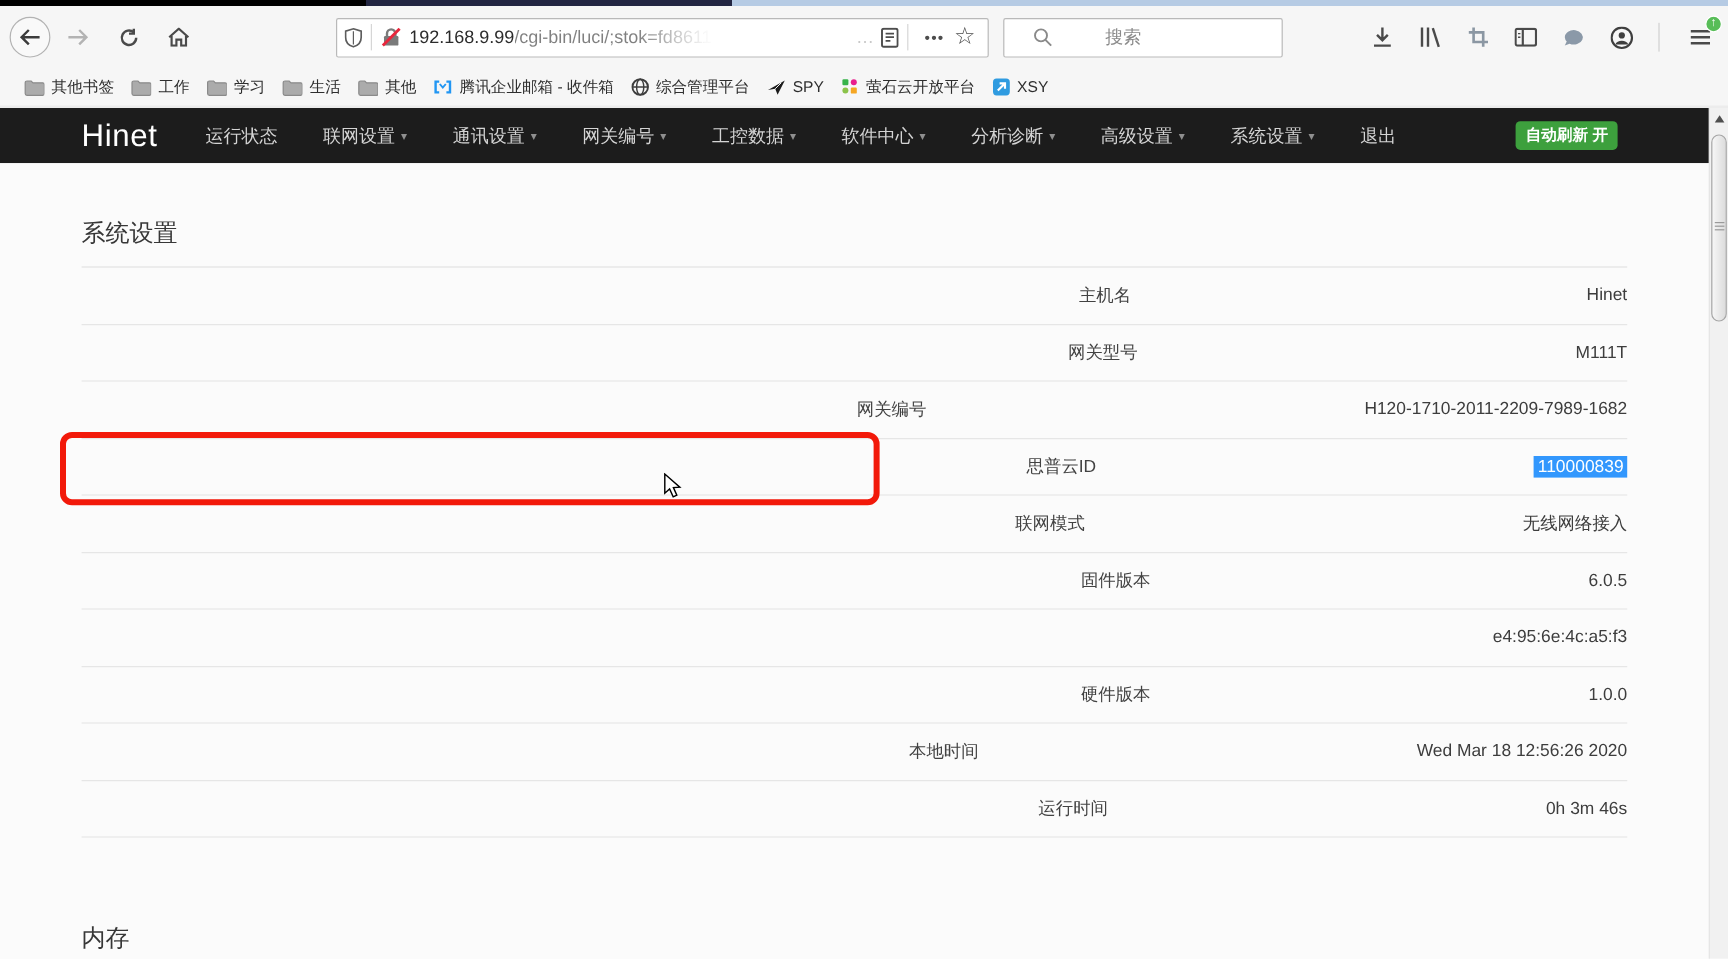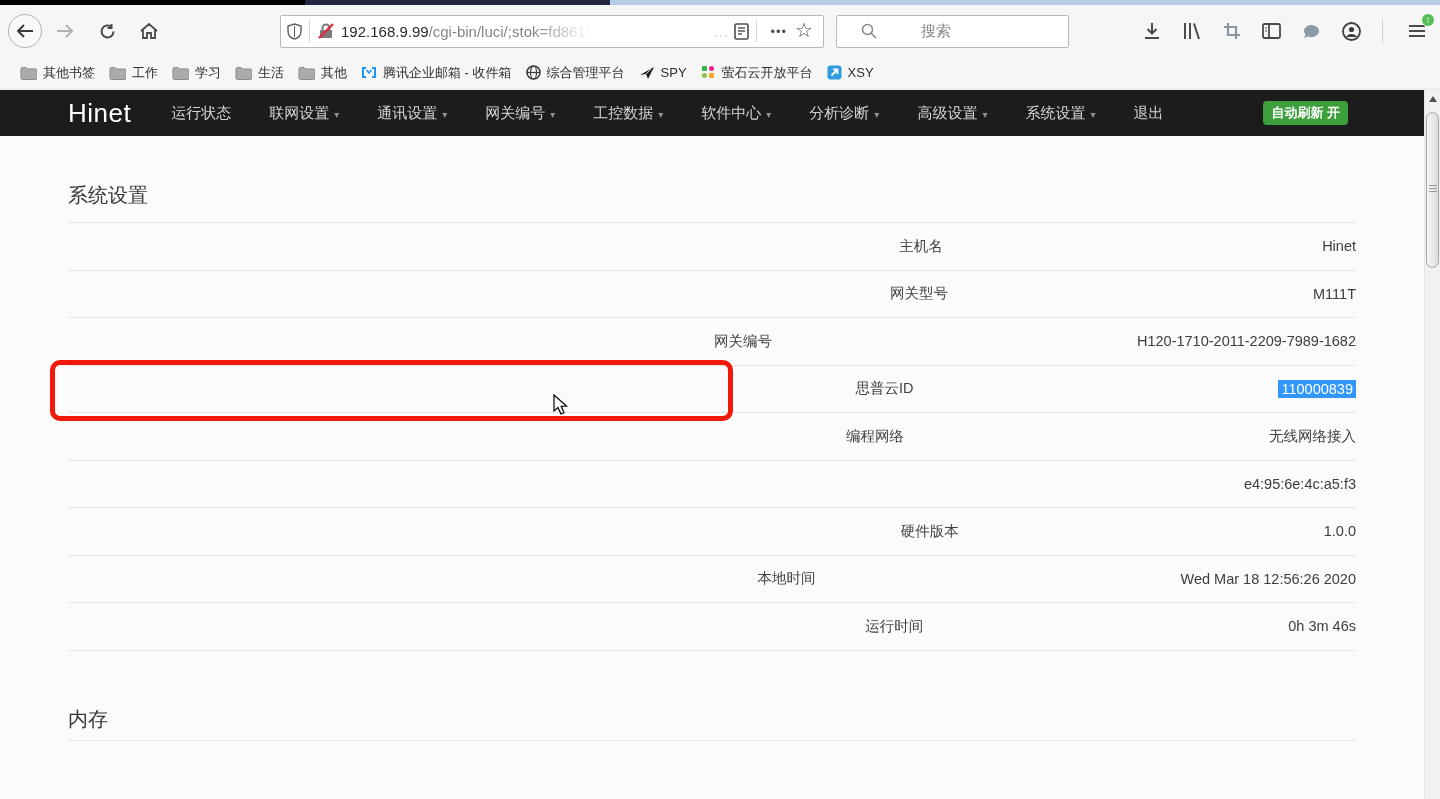--- a/index.html
+++ b/index.html
@@ -58,21 +58,21 @@
 
   
   .content { position:relative; height:618px; background:#fbfbfb; }
   .container { margin-left:68px; width:1288px; }
   .page-title { font-size:20px; font-weight:400; color:#373737; padding-top:46px; line-height:26px; }
   .title-divider { border-bottom:1px solid #e2e2e2; margin-top:14px; }
   .row { display:flex; align-items:center; height:47.5px; border-bottom:1px solid #e6e6e6; font-size:14.5px;justify-content:flex-end; }
   .row .lbl { width:437px; padding-left:14px; color:#424242; }
   .row .val { color:#3d3d3d; }
   .sel { background:#3297fd; color:#fff; padding:1px 3px;margin-top:16px; }
-  .section-title { font-size:20px; font-weight:400; color:#373737; margin-top:54px; line-height:28px; }
+  .section-title { font-size:20px; font-weight:400; color:#373737; margin-top:72px; line-height:28px;font-family:Liberation Mono, monospace; }
   .section-divider { border-bottom:1px solid #e9e9e9; margin-top:7px; }
 
   .red-box { position:absolute; left:50px; top:224px; width:683px; height:61px;
     border:5px solid #f2190a; border-radius:10px; pointer-events:none; }
   .cursor { position:absolute; left:553px; top:258px; pointer-events:none; }
 
   
   .scrollbar { position:absolute; right:0; top:90px; bottom:0; width:16px; background:#f1f1f1; border-left:1px solid #e6e6e6; }
   .sb-up { height:18px; display:flex; align-items:center; justify-content:center; }
   .sb-tri { width:0; height:0; border-left:4px solid transparent; border-right:4px solid transparent; border-bottom:6px solid #4f4f4f; }
@@ -362,22 +362,26 @@
     </div>
     <div class="row">
       <span class="lbl">网关编号</span>
       <span class="val">H120-1710-2011-2209-7989-1682</span>
     </div>
     <div class="row">
       <span class="lbl">思普云ID</span>
       <span class="val"><span class="sel">110000839</span></span>
     </div>
     <div class="row">
-      <span class="lbl">编程网络</span>
+      <span class="lbl">联网模式</span>
       <span class="val">无线网络接入</span>
+    </div>
+    <div class="row">
+      <span class="lbl">固件版本</span>
+      <span class="val">6.0.5</span>
     </div>
     <div class="row">
       <span class="val">e4:95:6e:4c:a5:f3</span>
     </div>
     <div class="row">
       <span class="lbl">硬件版本</span>
       <span class="val">1.0.0</span>
     </div>
     <div class="row">
       <span class="lbl">本地时间</span>

